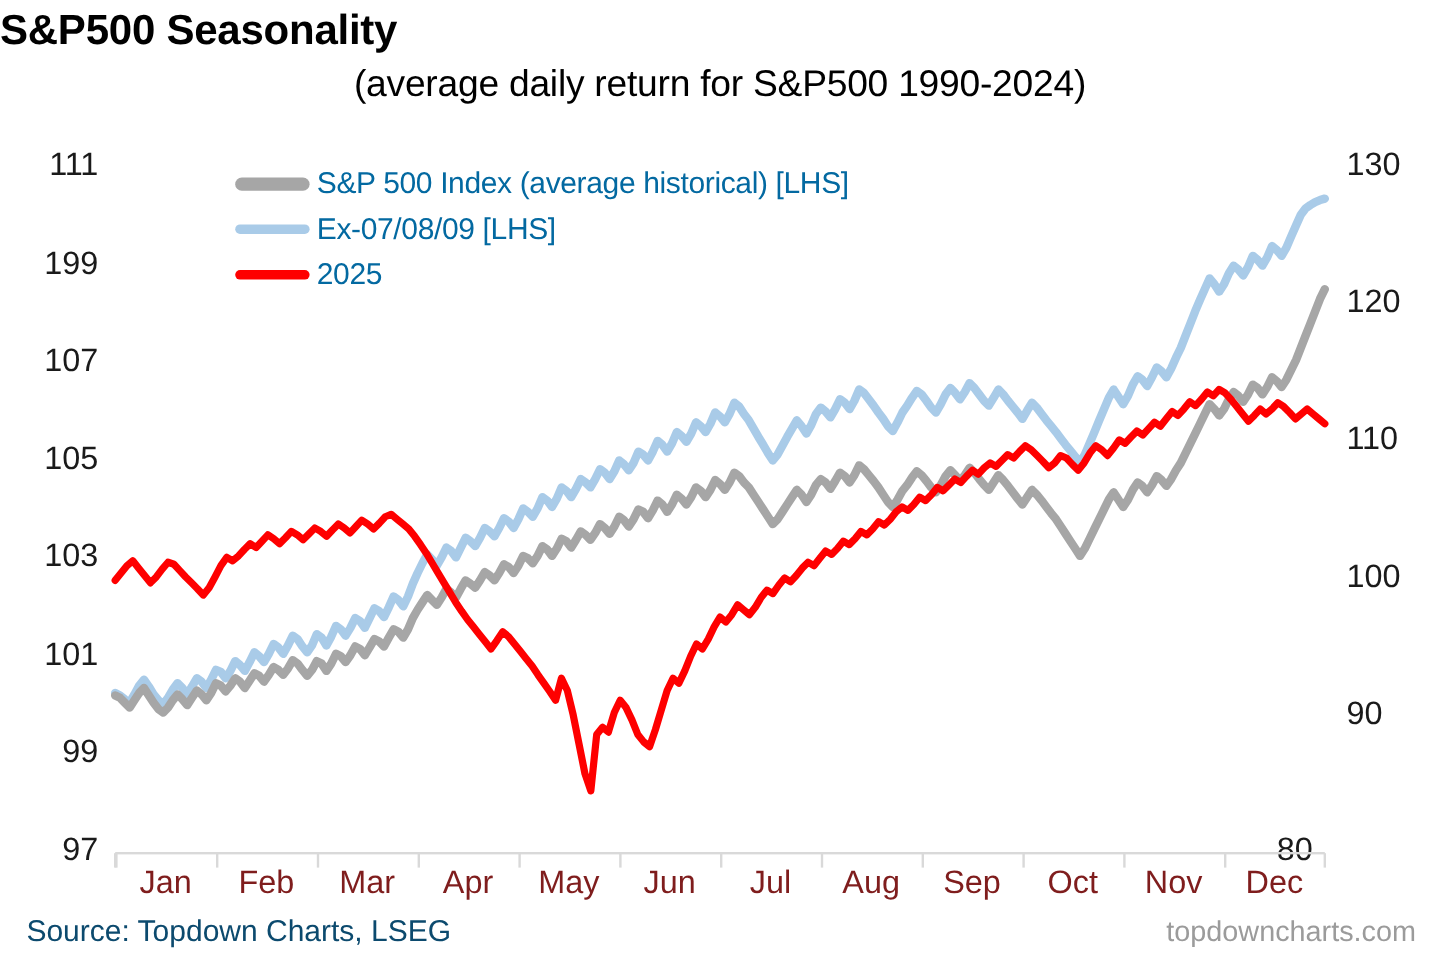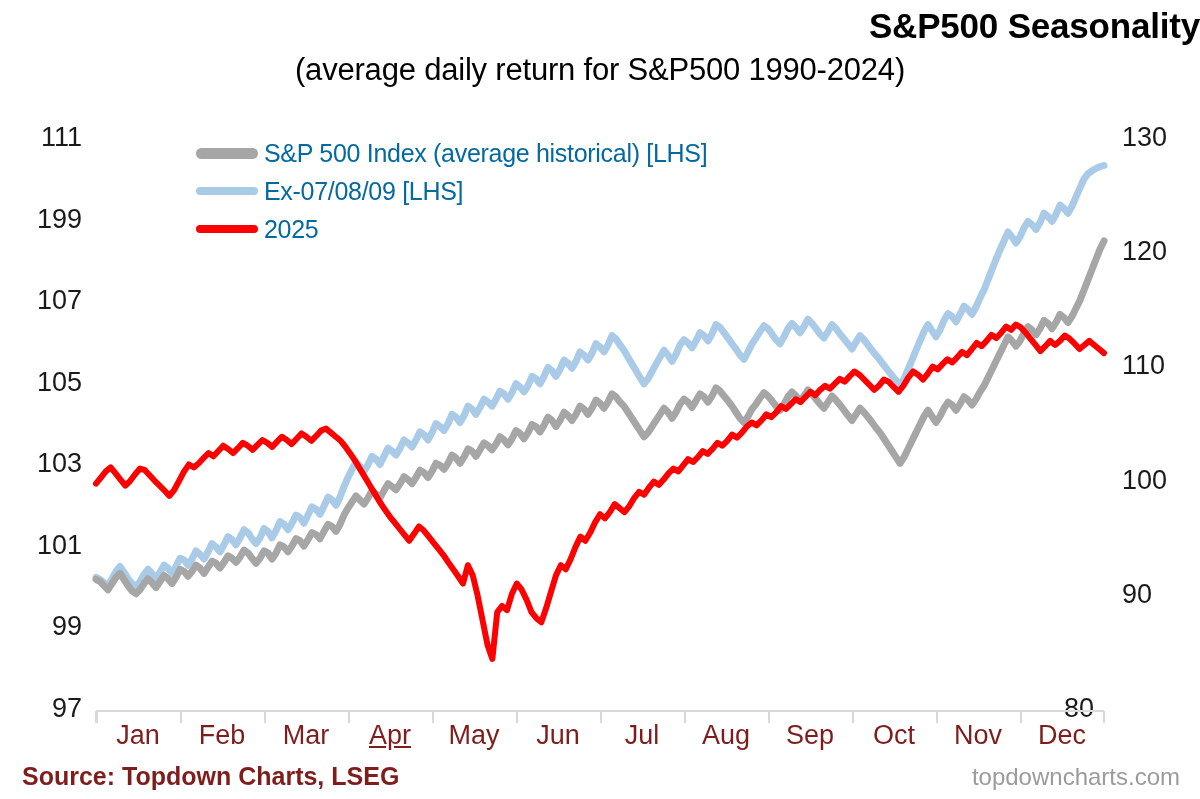--- a/index.html
+++ b/index.html
@@ -18,21 +18,21 @@
     background: #ffffff;
     overflow: hidden;
   }
 
   
   #chart-title {
     position: absolute;
     left: 0;
     top: 6px;
     width: 1200px;
-    text-align: right;
+    text-align: left;
     font-size: 35px;
     font-weight: bold;
     color: #000000;
     letter-spacing: -0.2px;
   }
   #chart-subtitle {
     position: absolute;
     left: 0;
     top: 52px;
     width: 1200px;
@@ -116,22 +116,21 @@
     width: 1200px;
     height: 799px;
   }
 
   
   #source-note {
     position: absolute;
     left: 22px;
     top: 762px;
     font-size: 25px;
-    color: #7f1d1d;
-    font-weight: bold;
+    color: #0c4a6e;
   }
   #watermark {
     position: absolute;
     right: 20px;
     top: 763px;
     font-size: 24px;
     color: #9b9b9b;
   }
 </style>
 </head>
@@ -186,21 +185,21 @@
     </div>
 
   <div id="x-axis-line"></div>
   <div id="x-axis">
       <div class="x-label axis-label" style="left: 88px; top: 720px;">Jan</div>
       <div class="x-tick" style="left: 96px;"></div>
       <div class="x-label axis-label" style="left: 172px; top: 720px;">Feb</div>
       <div class="x-tick" style="left: 180px;"></div>
       <div class="x-label axis-label" style="left: 256px; top: 720px;">Mar</div>
       <div class="x-tick" style="left: 264px;"></div>
-      <div class="x-label axis-label" style="left: 340px; top: 720px; text-decoration: underline;">Apr</div>
+      <div class="x-label axis-label" style="left: 340px; top: 720px;">Apr</div>
       <div class="x-tick" style="left: 348px;"></div>
       <div class="x-label axis-label" style="left: 424px; top: 720px;">May</div>
       <div class="x-tick" style="left: 432px;"></div>
       <div class="x-label axis-label" style="left: 508px; top: 720px;">Jun</div>
       <div class="x-tick" style="left: 516px;"></div>
       <div class="x-label axis-label" style="left: 592px; top: 720px;">Jul</div>
       <div class="x-tick" style="left: 600px;"></div>
       <div class="x-label axis-label" style="left: 676px; top: 720px;">Aug</div>
       <div class="x-tick" style="left: 684px;"></div>
       <div class="x-label axis-label" style="left: 760px; top: 720px;">Sep</div>

